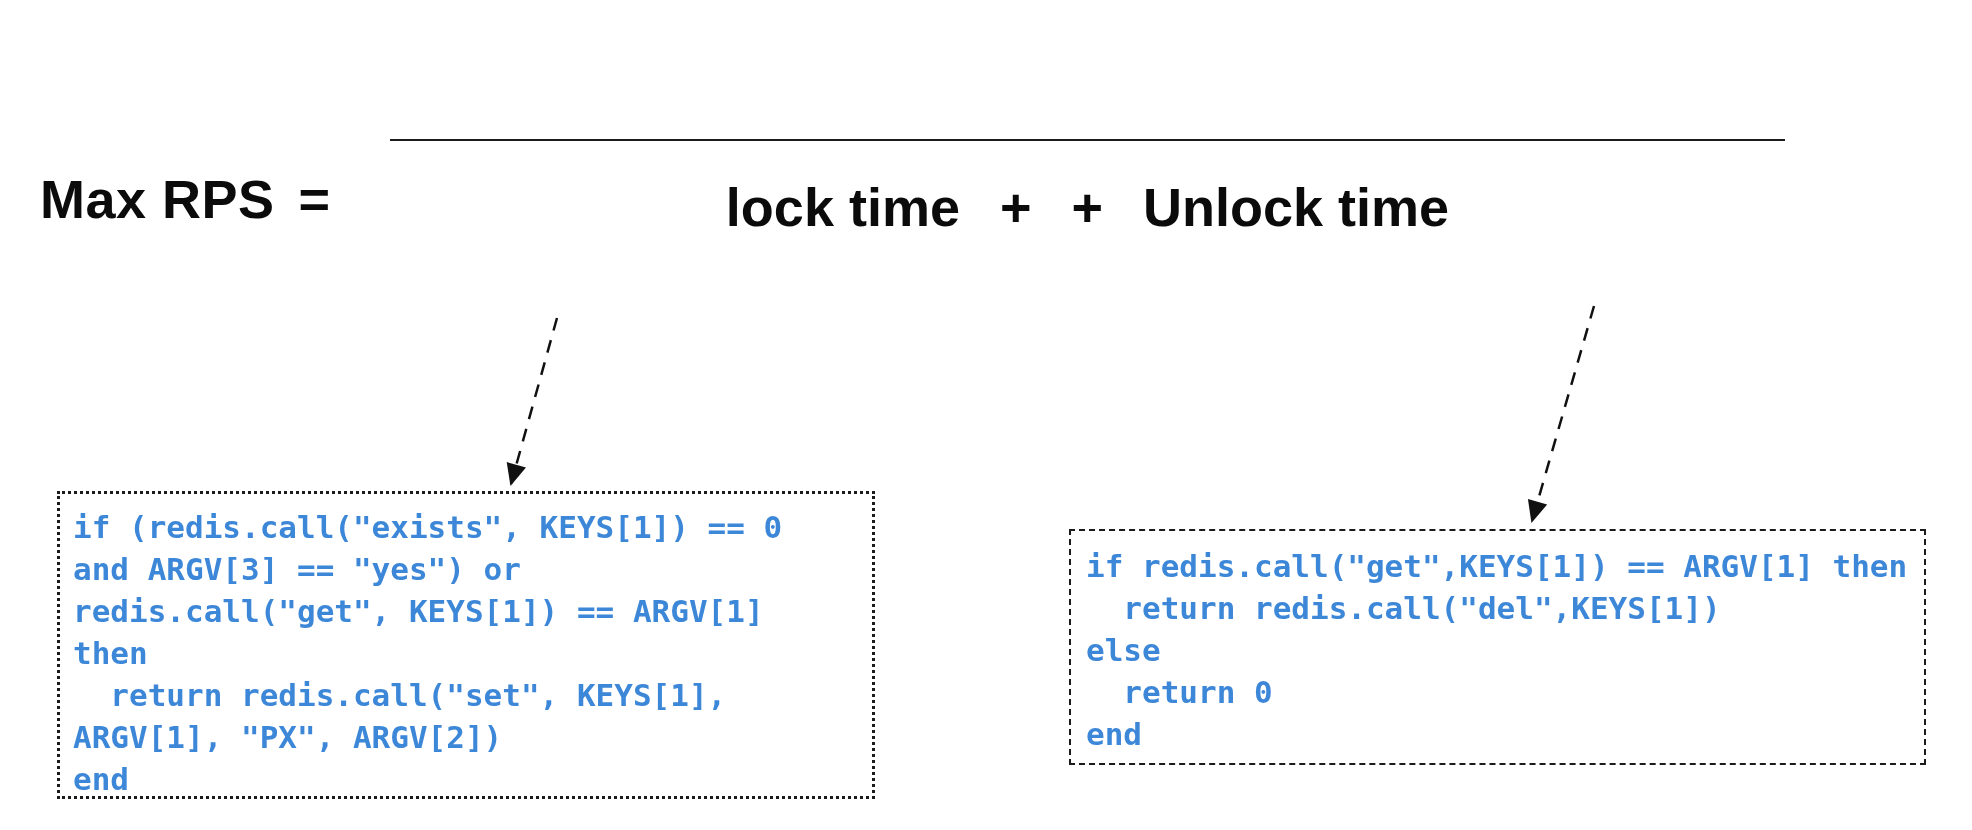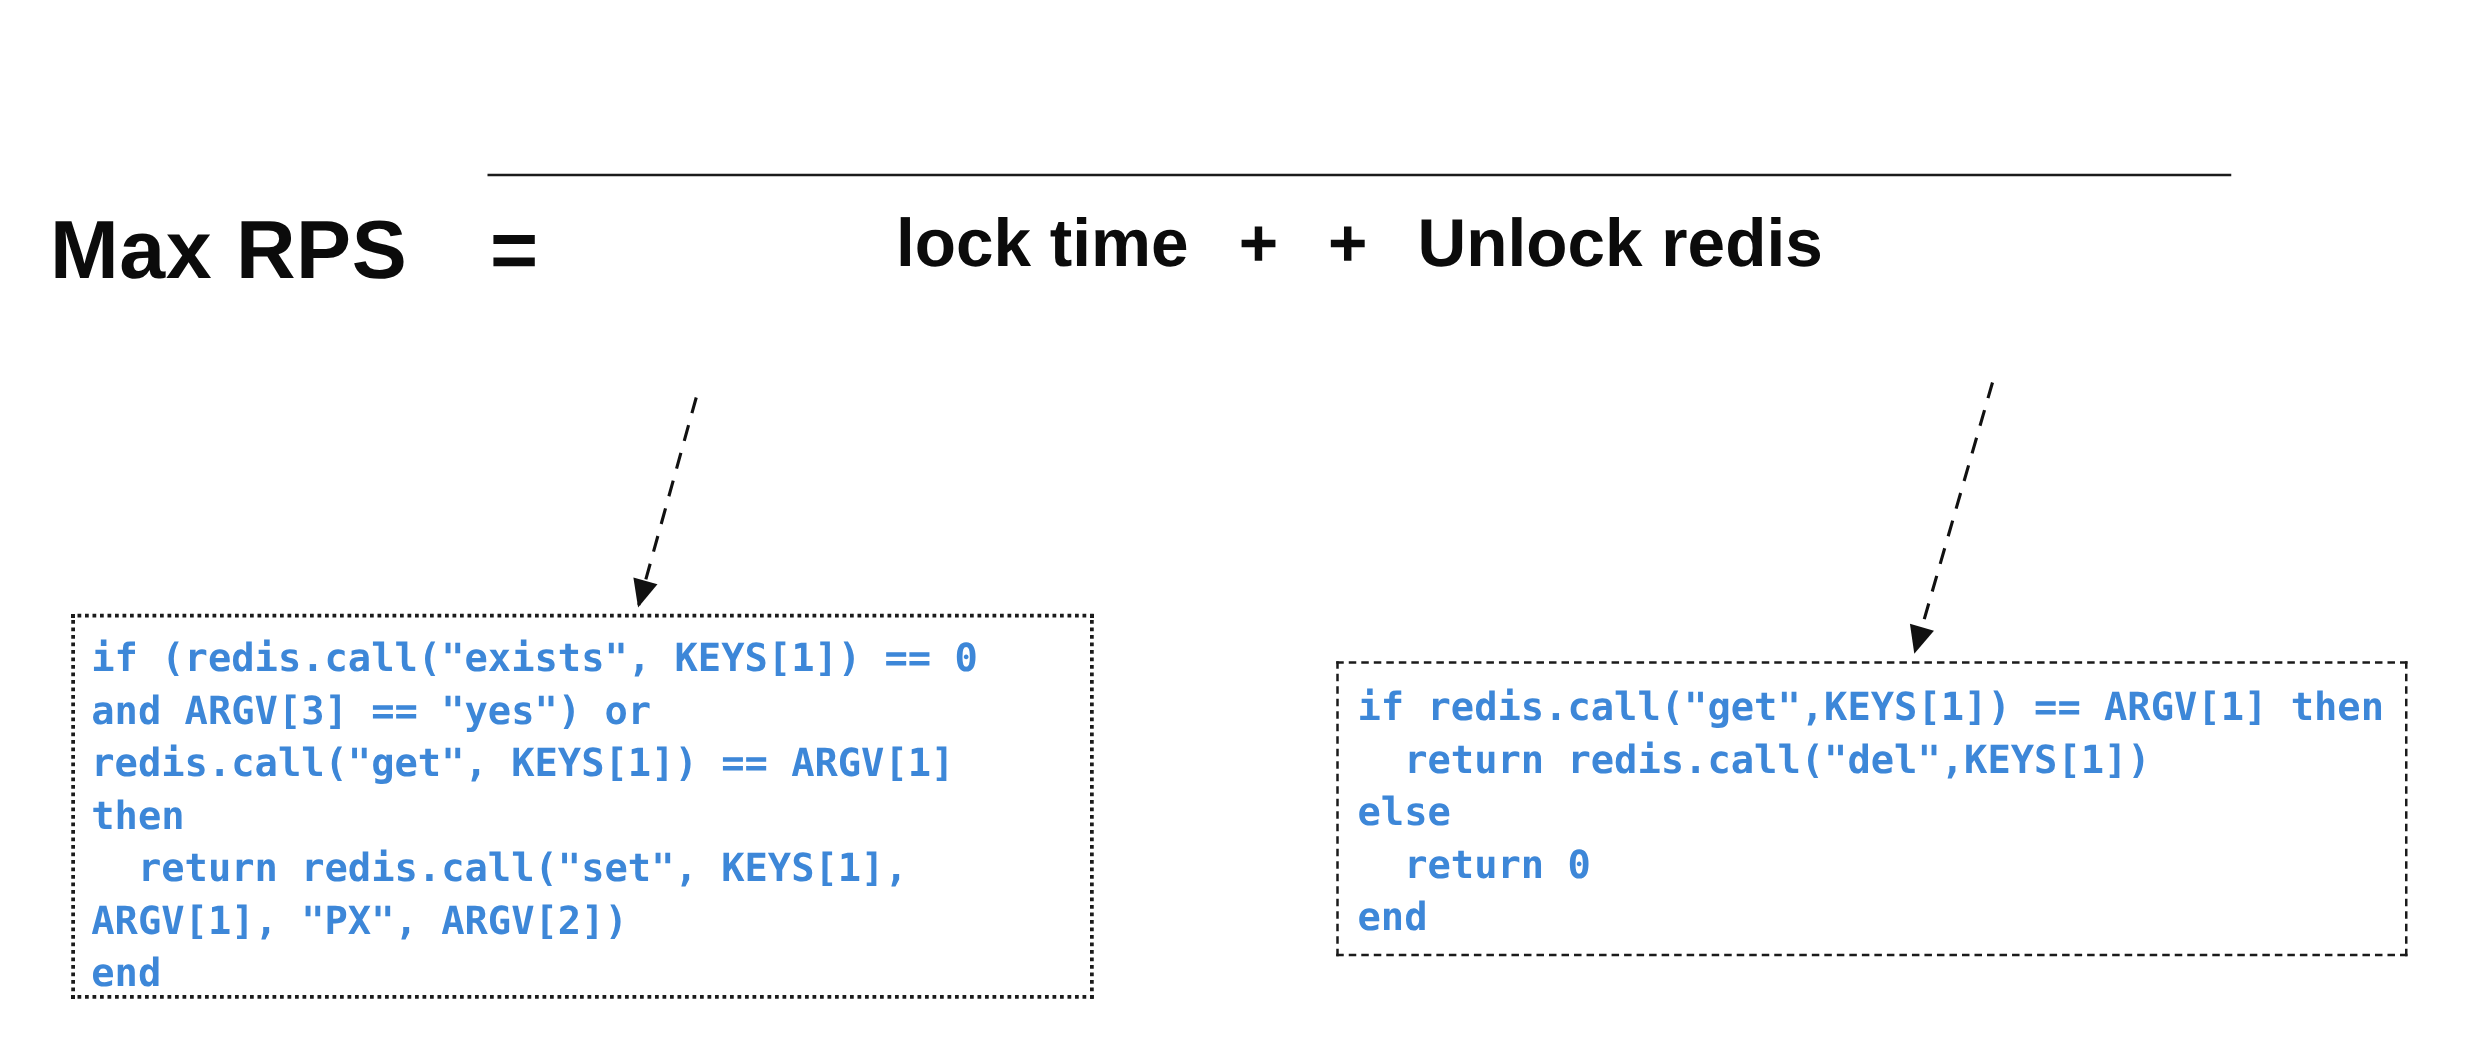--- a/index.html
+++ b/index.html
@@ -17,22 +17,22 @@
     overflow: hidden;
   }
 
   
   .lhs {
     position: absolute;
     left: 40px;
     top: 172px;
     display: flex;
     align-items: center;
-    gap: 66px;
-    font-size: 66px;
+    gap: 24px;
+    font-size: 54px;
     line-height: 54px;
     font-weight: 700;
     letter-spacing: 0.5px;
     white-space: nowrap;
   }
   .fraction {
     position: absolute;
     left: 390px;
     top: 112px;
     width: 1395px;
@@ -45,21 +45,21 @@
     font-weight: 700;
     transform: translateX(-75px);
   }
   .frac-line {
     margin-top: 27px;
     border: none;
     border-top: 2px solid #1b1b1b;
     height: 0;
   }
   .denominator {
-    margin-top: 26px;
+    margin-top: 38px;
     display: flex;
     justify-content: center;
     align-items: center;
     gap: 40px;
     font-size: 54px;
     line-height: 56px;
     font-weight: 700;
     white-space: nowrap;
   }
 
@@ -111,21 +111,21 @@
     <span>Max RPS</span>
     <span>=</span>
   </div>
 
   <div class="fraction">
     <div class="frac-line"></div>
     <div class="denominator">
       <span>lock time</span>
       <span>+</span>
       <span>+</span>
-      <span>Unlock redis</span>
+      <span>Unlock time</span>
     </div>
   </div>
 
   <svg class="arrows" width="1972" height="830" viewBox="0 0 1972 830">
     <defs>
       <marker id="ah" markerUnits="userSpaceOnUse" markerWidth="28" markerHeight="26" refX="22" refY="13" orient="auto">
         <path d="M2,3 L24,13 L2,23 z" fill="#111111"></path>
       </marker>
     </defs>
     <g>

